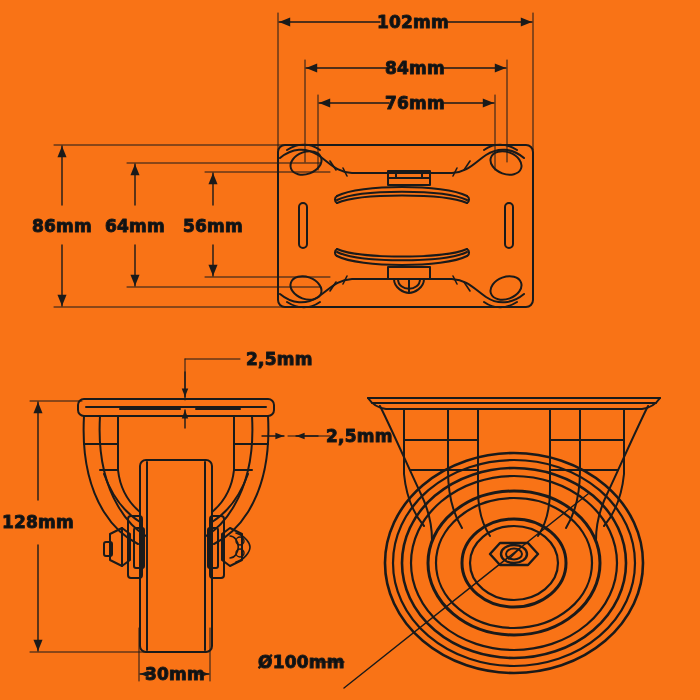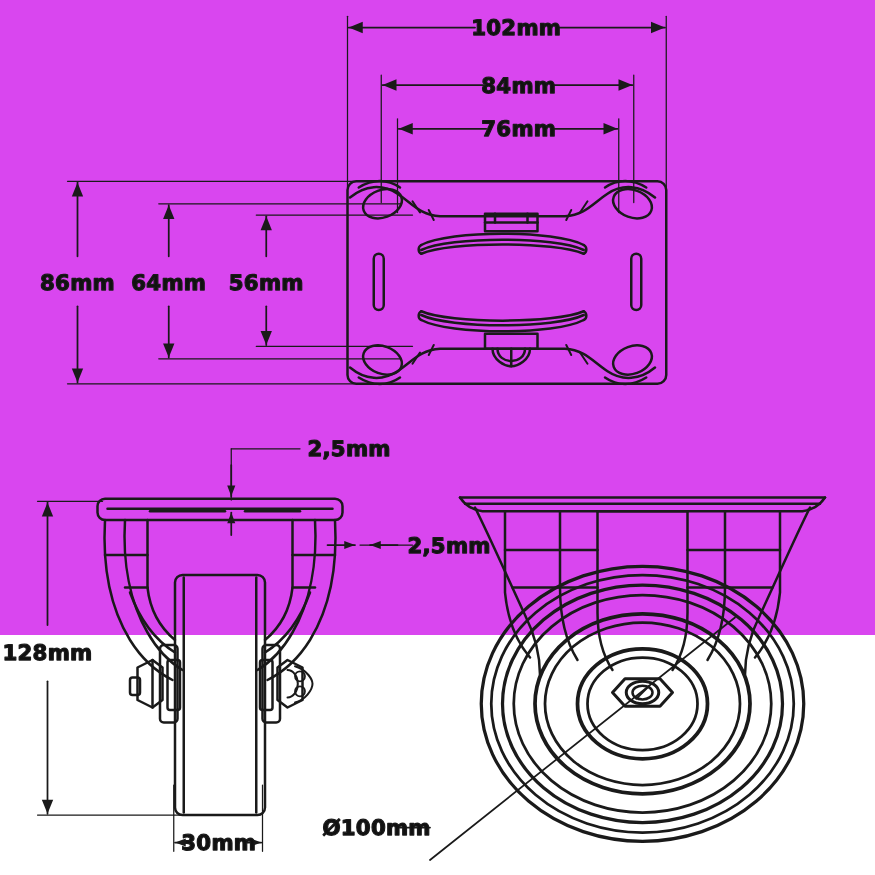--- a/index.html
+++ b/index.html
@@ -10,22 +10,22 @@
   }
   body {
     width: 700px;
     height: 700px;
     overflow: hidden;
     font-family: "DejaVu Sans", "Liberation Sans", sans-serif;
   }
   #sheet {
     position: relative;
     width: 700px;
-    height: 508px;
-    background: #d946ef;
+    height: 700px;
+    background: #f97316;
   }
   #drawing {
     position: absolute;
     top: 0;
     left: 0;
     width: 700px;
     height: 700px;
     display: block;
   }
   .dim-text {

